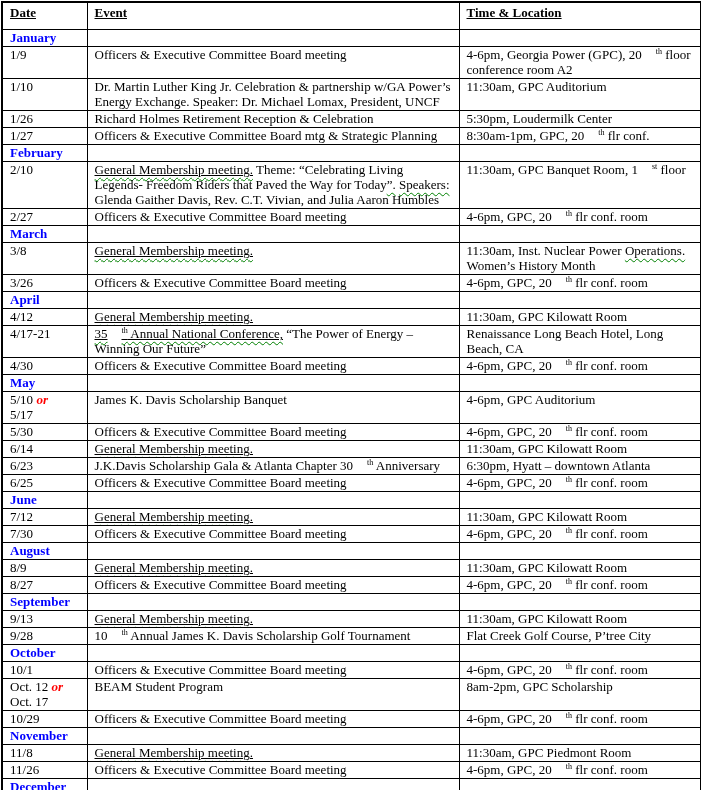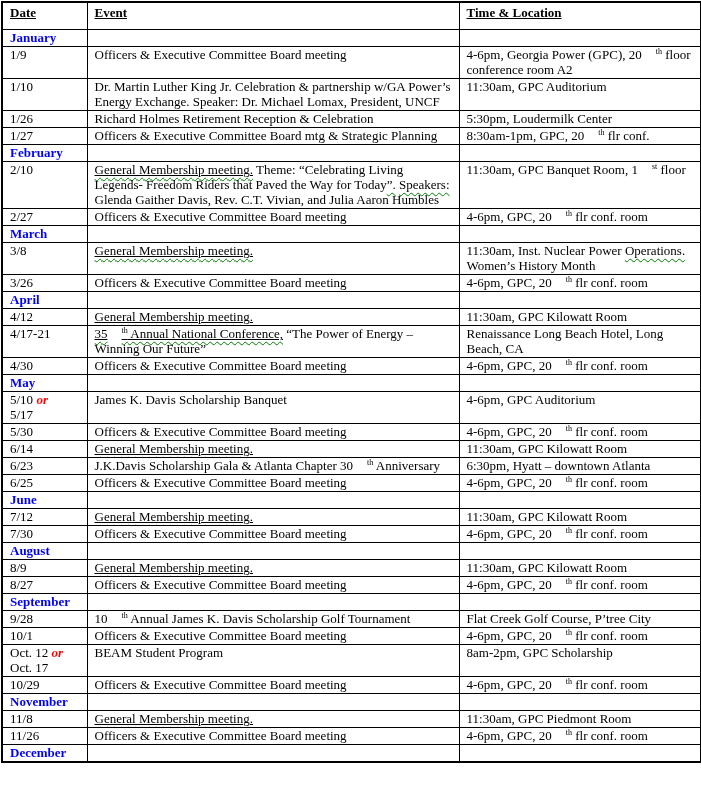--- a/index.html
+++ b/index.html
@@ -185,23 +185,33 @@
           <td>8/27</td>
           <td>Officers &amp; Executive Committee Board meeting</td>
           <td>4-6pm, GPC, 20<sup>th</sup> flr conf. room</td>
         </tr>
         <tr>
           <td class="month">September</td>
           <td></td>
           <td></td>
         </tr>
         <tr>
+          <td>9/13</td>
+          <td><span class="ul"><span class="sq"><span>General Membership meeting.</span></span></span></td>
+          <td>11:30am, GPC Kilowatt Room</td>
+        </tr>
+        <tr>
           <td>9/28</td>
           <td>10<sup>th</sup> Annual James K. Davis Scholarship Golf Tournament</td>
           <td>Flat Creek Golf Course, P’tree City</td>
+        </tr>
+        <tr>
+          <td class="month">October</td>
+          <td></td>
+          <td></td>
         </tr>
         <tr>
           <td>10/1</td>
           <td>Officers &amp; Executive Committee Board meeting</td>
           <td>4-6pm, GPC, 20<sup>th</sup> flr conf. room</td>
         </tr>
         <tr>
           <td>Oct. 12 <span class="alt">or</span><br>Oct. 17</td>
           <td>BEAM Student Program</td>
           <td>8am-2pm, GPC Scholarship</td>

